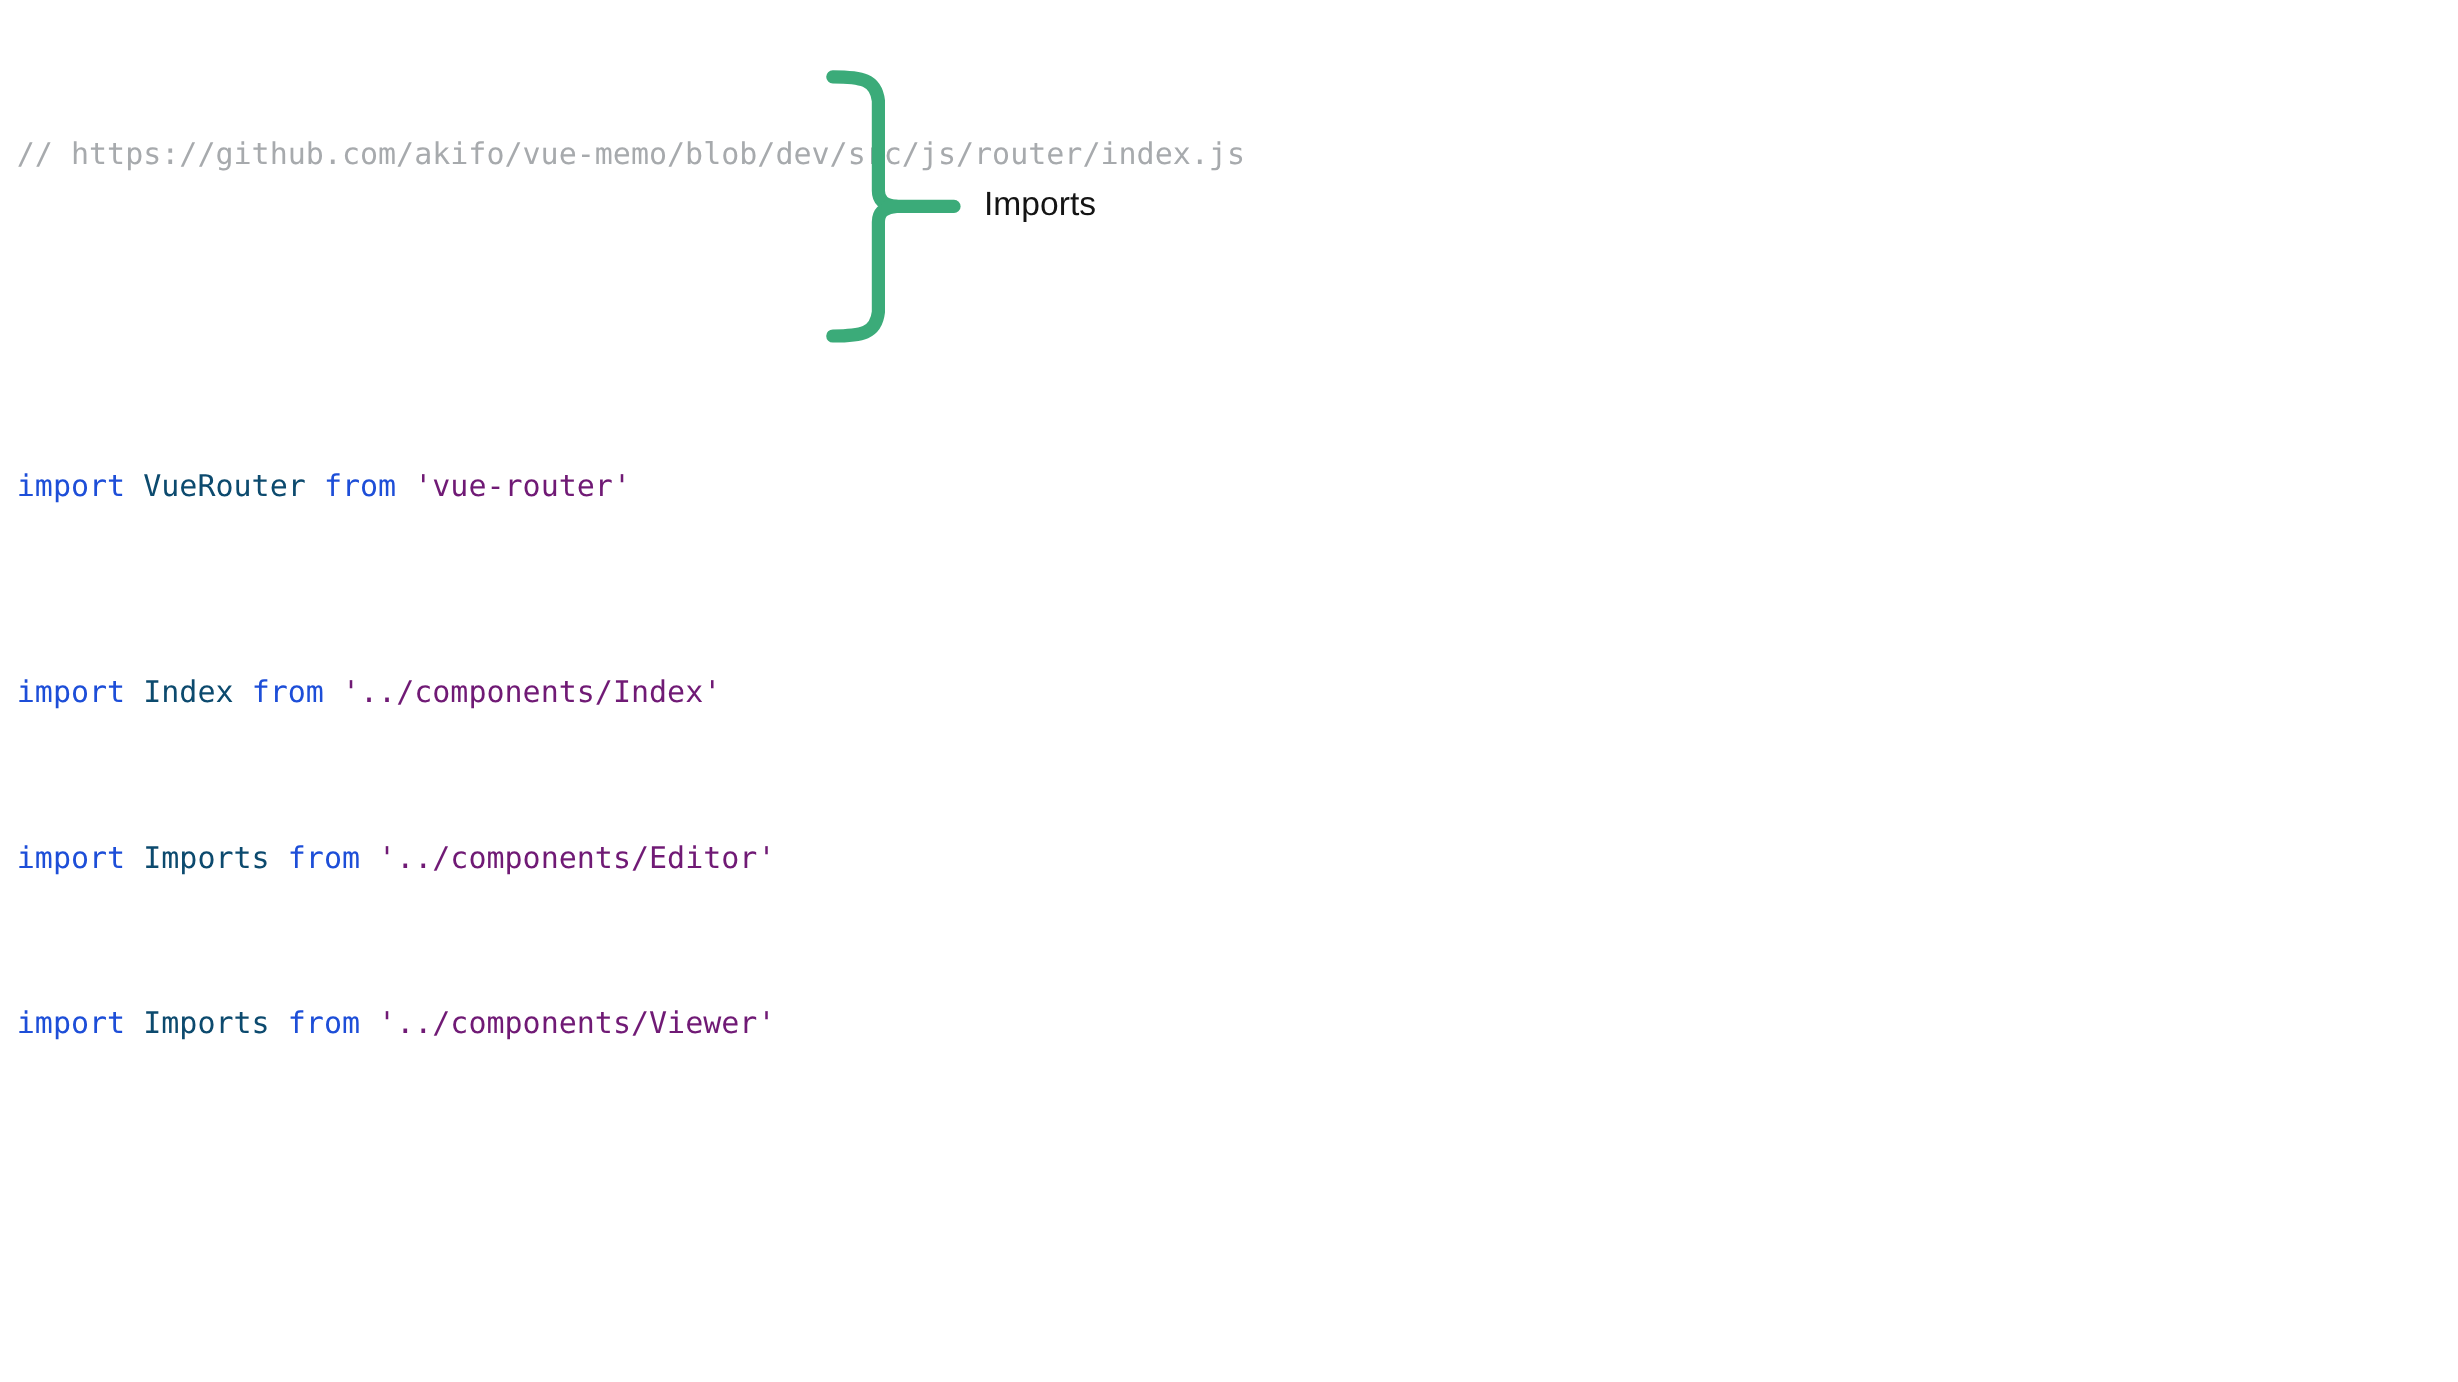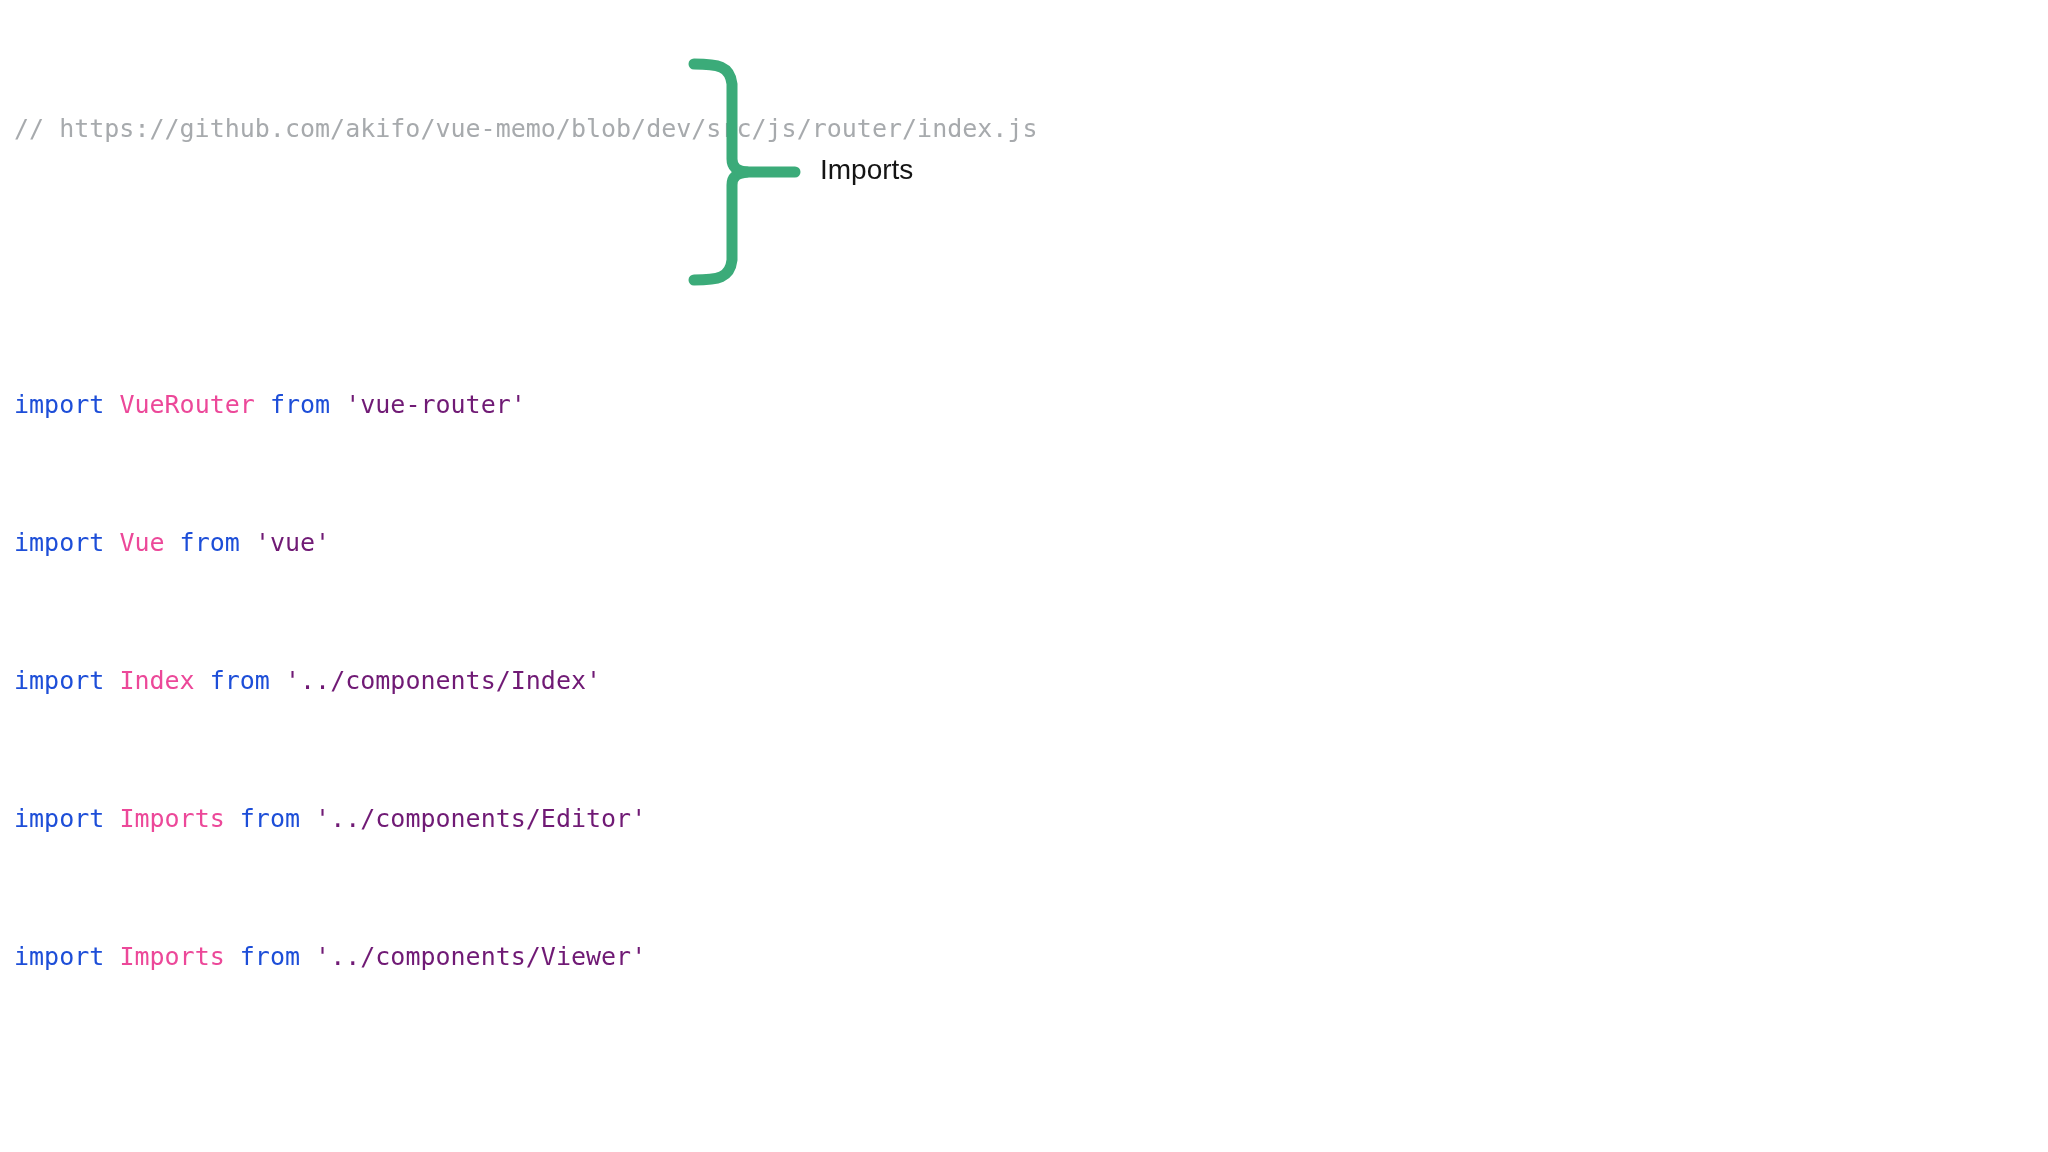--- a/index.html
+++ b/index.html
@@ -37,21 +37,21 @@
   .code-line {
     height: 34.5px;
     white-space: pre;
   }
   .code-line.blank { color: transparent; }
 
   
   .tok-comment  { color: #a7aaad; }
   .tok-keyword  { color: #1d4ed8; }   
   .tok-string   { color: #701a75; }   
-  .tok-plain    { color: #ec4899; text-align: right; }   
+  .tok-plain    { color: #0c4a6e; text-align: right; }   
 
   
   #brace-annotation {
     position: absolute;
     left: 690px;
     top: 58px;
     width: 130px;
     height: 230px;
     pointer-events: none;
   }
@@ -76,21 +76,20 @@
 <div id="canvas">
 
   <div id="code-block">
 
     <div class="code-line"><span class="tok-comment">// https://github.com/akifo/vue-memo/blob/dev/src/js/router/index.js</span></div>
 
     <div class="code-line blank">&nbsp;</div>
 
     <div class="code-line"><span class="tok-keyword">import</span><span class="tok-plain"> </span><span class="tok-plain">VueRouter</span><span class="tok-plain"> </span><span class="tok-keyword">from</span><span class="tok-plain"> </span><span class="tok-string">'vue-router'</span></div>
 
-    <div class="code-line"><span class="tok-keyword">import</span><span class="tok-plain"> </span><span class="tok-plain">Vue</span><span class="tok-plain"> </span><span class="tok-keyword">from</span><span class="tok-plain"> </span><span class="tok-string">'vue'</span></div>
 
     <div class="code-line"><span class="tok-keyword">import</span><span class="tok-plain"> </span><span class="tok-plain">Index</span><span class="tok-plain"> </span><span class="tok-keyword">from</span><span class="tok-plain"> </span><span class="tok-string">'../components/Index'</span></div>
 
     <div class="code-line"><span class="tok-keyword">import</span><span class="tok-plain"> </span><span class="tok-plain">Imports</span><span class="tok-plain"> </span><span class="tok-keyword">from</span><span class="tok-plain"> </span><span class="tok-string">'../components/Editor'</span></div>
 
     <div class="code-line"><span class="tok-keyword">import</span><span class="tok-plain"> </span><span class="tok-plain">Imports</span><span class="tok-plain"> </span><span class="tok-keyword">from</span><span class="tok-plain"> </span><span class="tok-string">'../components/Viewer'</span></div>
 
     <div class="code-line blank">&nbsp;</div>
 
     

